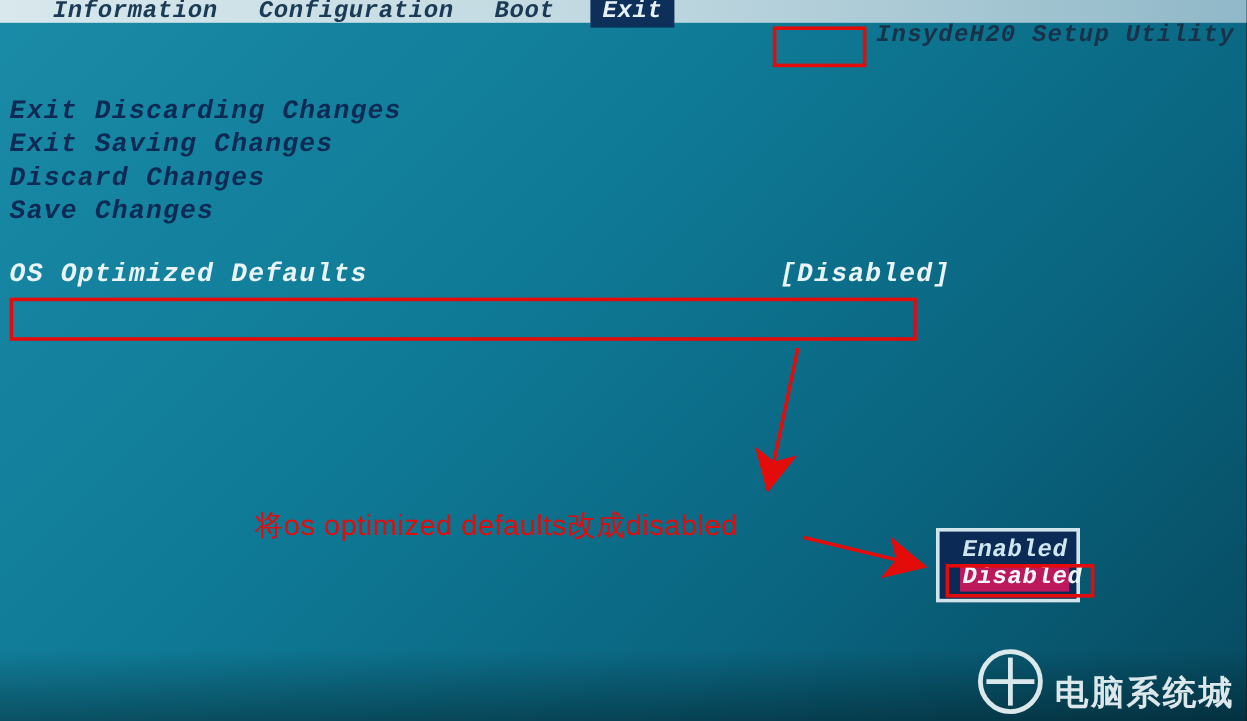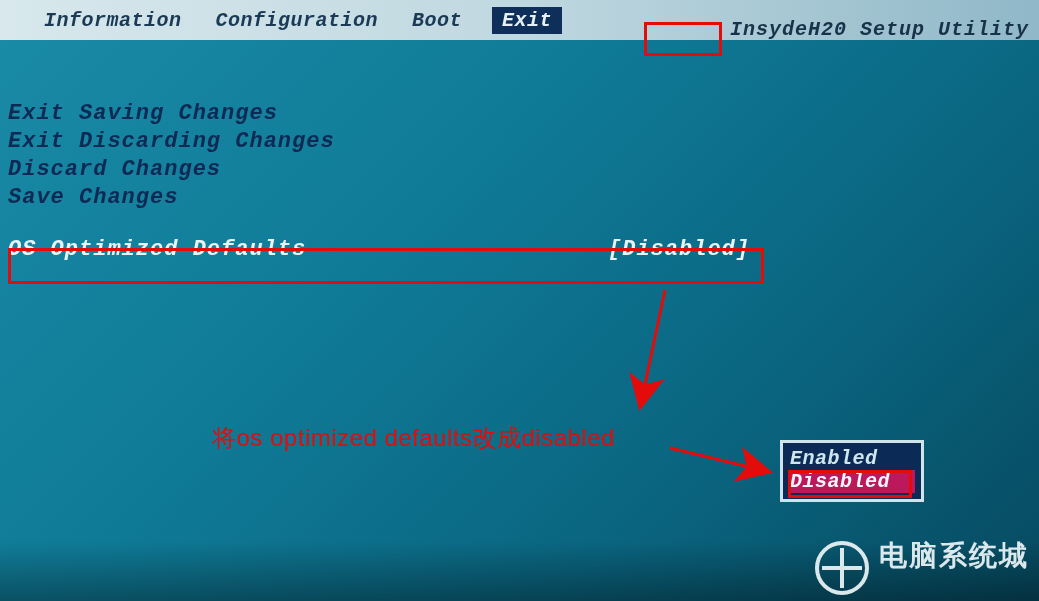--- a/index.html
+++ b/index.html
@@ -16,21 +16,21 @@
     background: linear-gradient(135deg, #1a8ba8 0%, #0f7a96 40%, #0a6580 70%, #064a60 100%);
     padding: 0;
   }
   .crt {
     filter: blur(0.3px);
   }
   
   .menubar {
     display: flex;
     align-items: center;
-    height: 40px;
+    height: 19px;
     background: linear-gradient(90deg, #d8e8ed 0%, #c0d8e0 50%, #90b8c8 100%);
     padding: 0 8px;
     position: relative;
     font-size: 20px;
     letter-spacing: 0.5px;
     font-style: italic;
   }
   .menubar .title {
     position: absolute;
     right: 10px;
@@ -80,32 +80,33 @@
     color: #e8f4f8;
   }
   .panel .gap { height: 24px; }
   .panel .row {
     display: flex;
   }
   .panel .row .label { flex: 0 0 600px; }
   .panel .row .value {
     color: #e8f4f8;
     white-space: pre;
+    margin-left: 42px;
   }
   .annot-row {
     top: 248px; left: 8px; width: 756px; height: 36px;
   }
   
   .popup {
     position: absolute;
     top: 440px; left: 780px;
-    width: 144px;
+    width: 120px;
     background: #0b2a55;
     border: 3px solid #d0e4ec;
-    padding: 4px 6px 6px 5px;
+    padding: 4px 6px 6px 17px;
     font-size: 20px;
     font-style: italic;
     letter-spacing: 0.5px;
   }
   .popup .opt {
     color: #cfe6ef;
     padding: 0 2px;
     white-space: pre;
   }
   .popup .opt.sel {
@@ -131,23 +132,23 @@
     position: absolute;
     top: 0; left: 0;
     width: 1039px; height: 601px;
     pointer-events: none;
   }
   
   .watermark {
     position: absolute;
     right: 10px; bottom: 6px;
     display: flex;
-    align-items: flex-start;
+    align-items: flex-end;
     gap: 10px;
-    font-family: Liberation Serif, serif;
+    font-family: Liberation Mono, monospace;
     font-style: normal;
     color: #eef6f8;
     opacity: 0.92;
   }
   .watermark .logo {
     width: 54px; height: 54px;
     border: 4px solid #eef6f8;
     border-radius: 50%;
     position: relative;
     display: flex; align-items: center; justify-content: center;
@@ -178,22 +179,22 @@
     <div class="tabs">
       <span class="tab">Information</span>
       <span class="tab">Configuration</span>
       <span class="tab">Boot</span>
       <span class="tab active">Exit</span>
     </div>
     <div class="title">InsydeH20 Setup Utility</div>
   </div>
 
   <div class="panel">
+    <div class="item">Exit Discarding Changes</div>
     <div class="item">Exit Saving Changes</div>
-    <div class="item">Exit Discarding Changes</div>
     <div class="item">Discard Changes</div>
     <div class="item">Save Changes</div>
     <div class="gap"></div>
     <div class="item selected row">
       <span class="label">OS Optimized Defaults</span>
       <span class="value">[Disabled]</span>
     </div>
   </div>
 
   <div class="popup">

